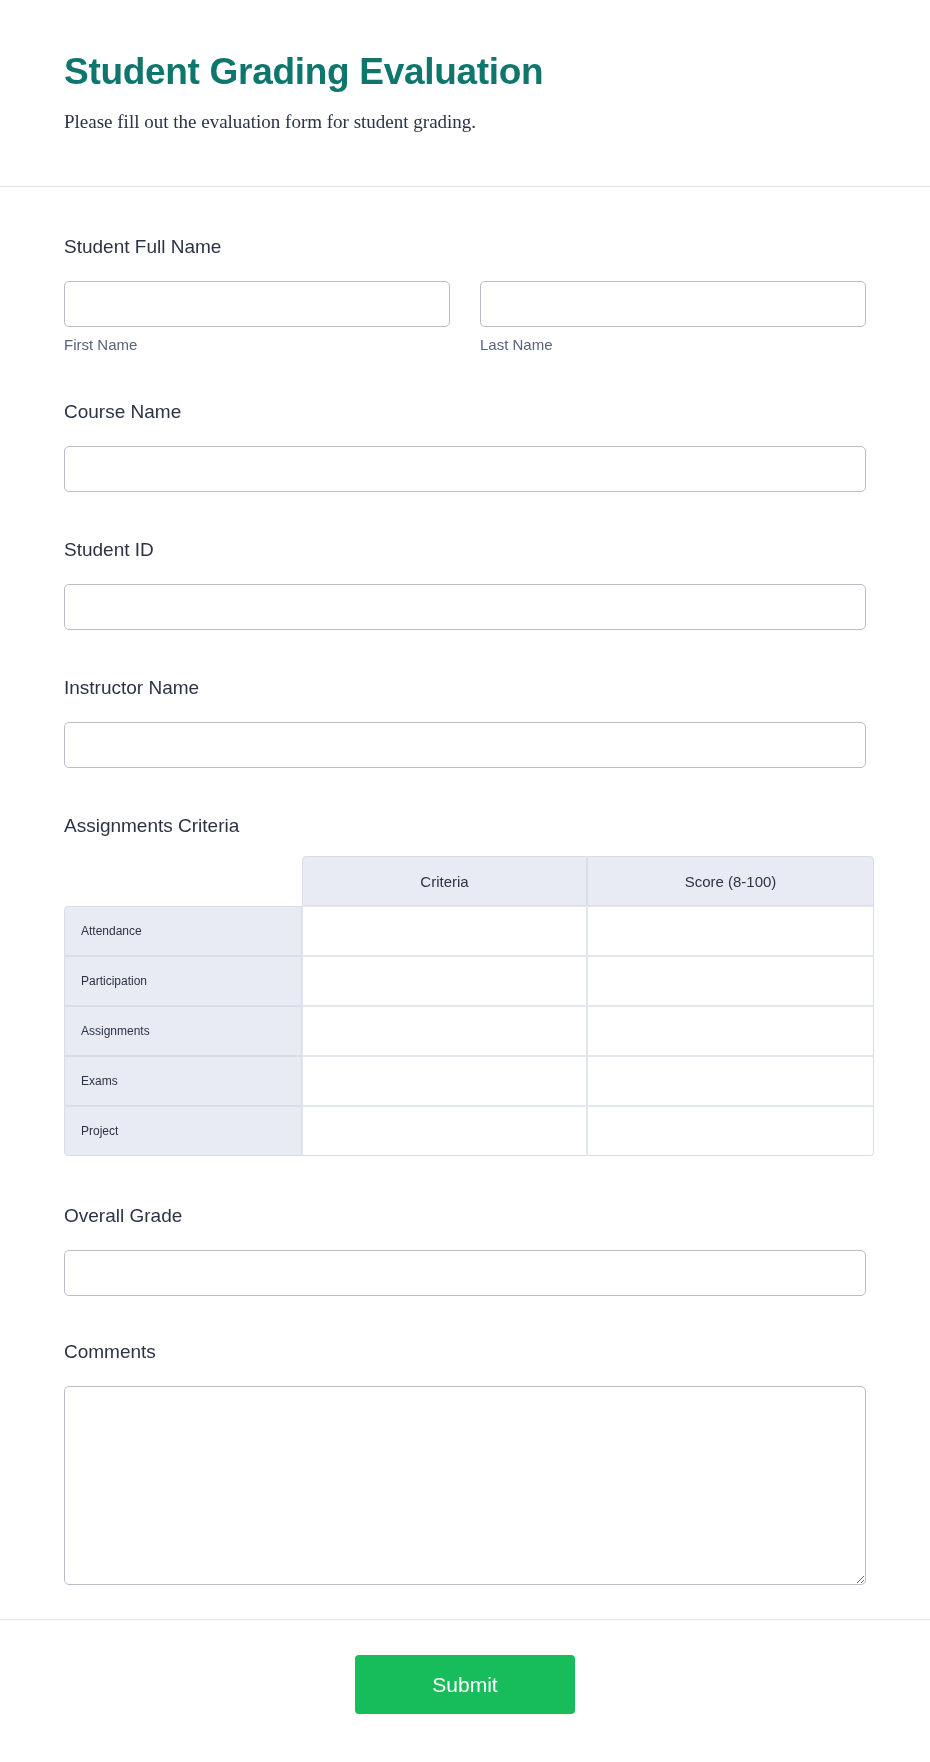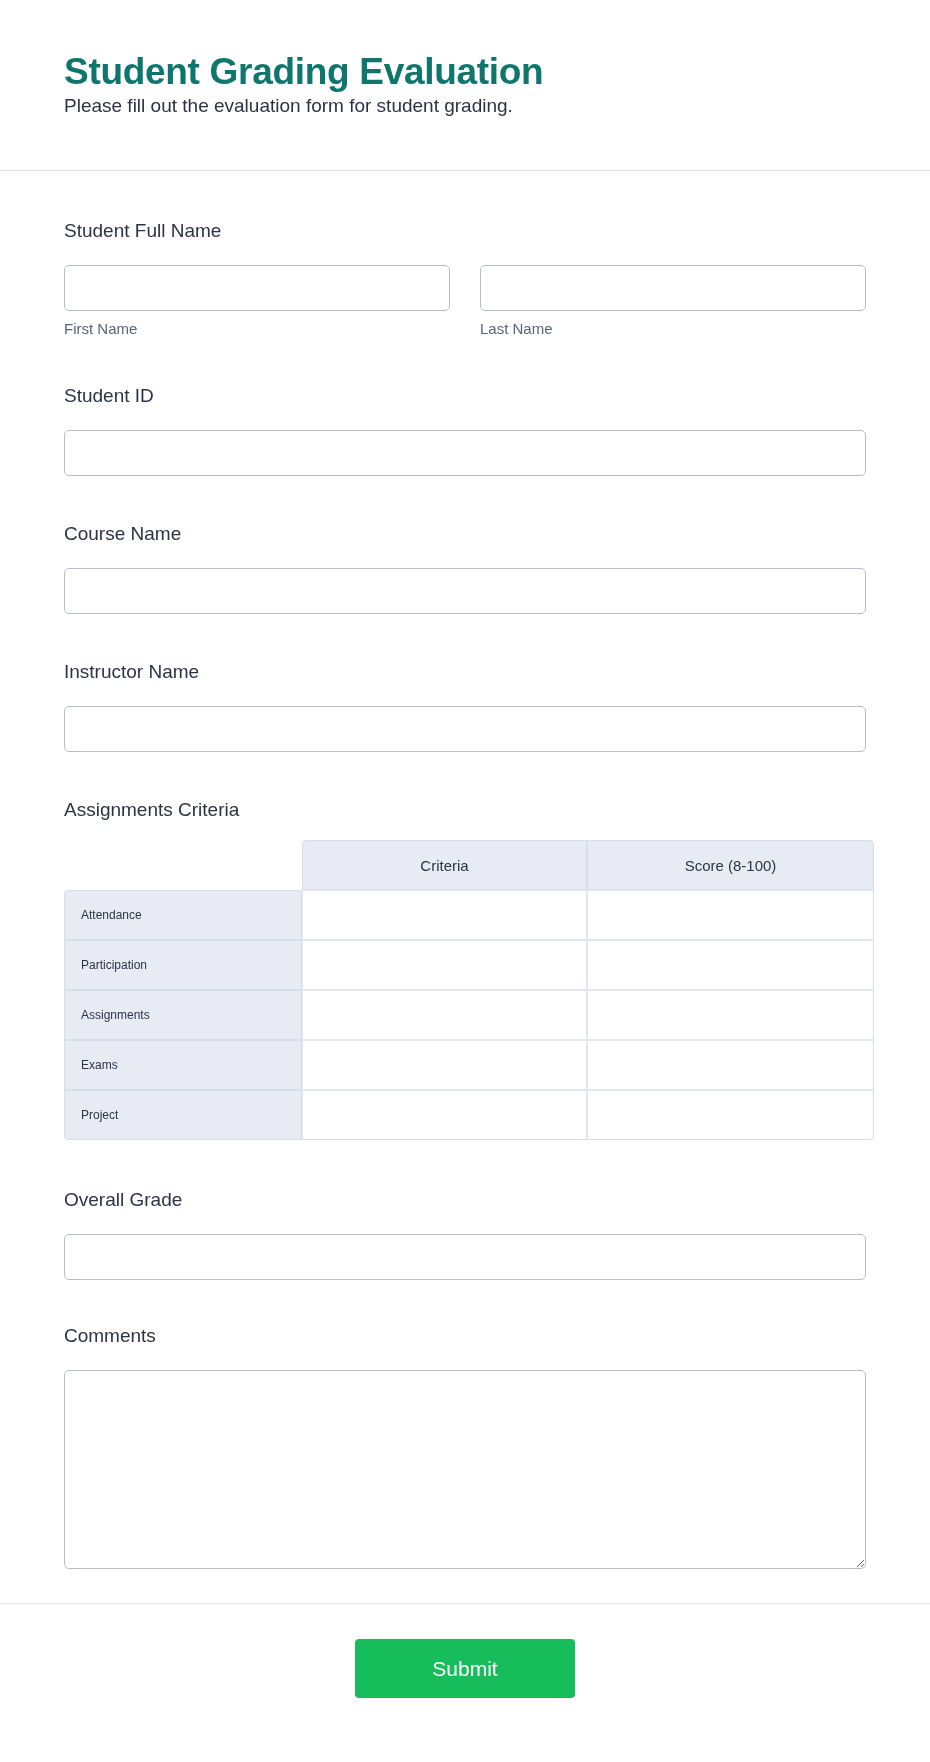--- a/index.html
+++ b/index.html
@@ -10,21 +10,21 @@
     color: #2c3345;
   }
   .form-card { width: 930px; min-height: 1762px; background: #fff; }
 
   
   .form-header { padding: 50px 64px 52px; border-bottom: 1px solid #dfe3ec; }
   .form-title {
     margin: 0; font-size: 37px; line-height: 44px; font-weight: 700;
     color: #0f766e; letter-spacing: -0.3px;
   }
-  .form-subtitle { margin-top: 0; font-size: 19px; line-height: 24px; font-weight: 400; color: #2c3345; }
+  .form-subtitle { margin-top: 16px; font-size: 19px; line-height: 24px; font-weight: 400; color: #2c3345; font-family: Liberation Serif, serif; }
 
   
   .form-body { padding: 0 64px; }
   .q { display: block; }
   .mt48 { margin-top: 48px; }
   .mt46 { margin-top: 46px; }
   .mt44 { margin-top: 44px; }
   .q-label { font-size: 19px; line-height: 24px; font-weight: 500; color: #2c3345; }
   .control-gap { margin-top: 22px; }
 
@@ -105,26 +105,26 @@
           <div class="sublabel">First Name</div>
         </div>
         <div class="name-col">
           <input class="text" type="text" style="">
           <div class="sublabel">Last Name</div>
         </div>
       </div>
     </div>
 
     <div class="q mt46">
-      <div class="q-label">Student ID</div>
+      <div class="q-label">Course Name</div>
       <input class="text w-short control-gap" type="text" style="">
     </div>
 
     <div class="q mt46">
-      <div class="q-label">Course Name</div>
+      <div class="q-label">Student ID</div>
       <input class="text w-short control-gap" type="text" style="">
     </div>
 
     <div class="q mt46">
       <div class="q-label">Instructor Name</div>
       <input class="text w-short control-gap" type="text" style="">
     </div>
 
     <div class="q mt46">
       <div class="q-label">Assignments Criteria</div>

